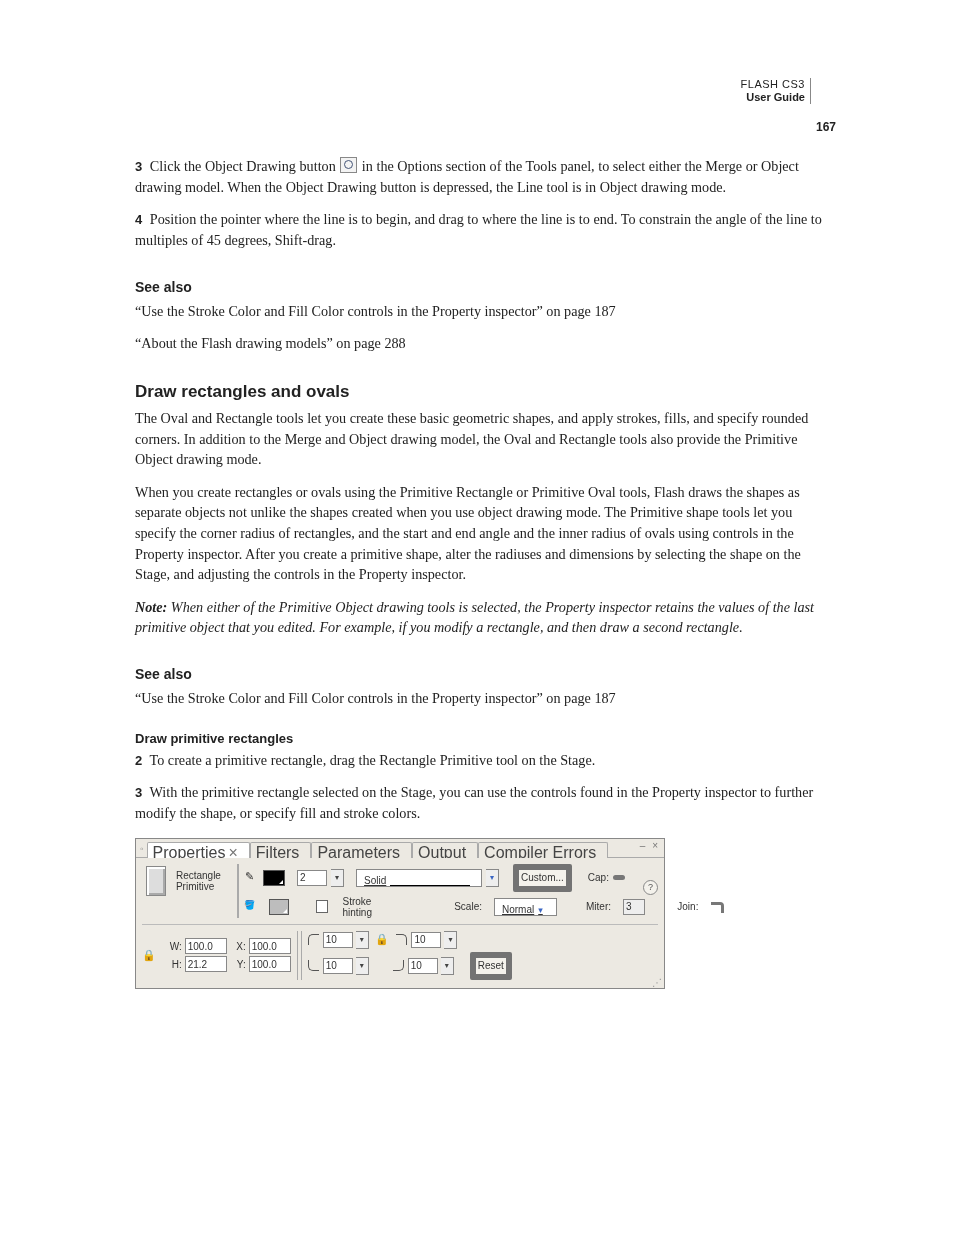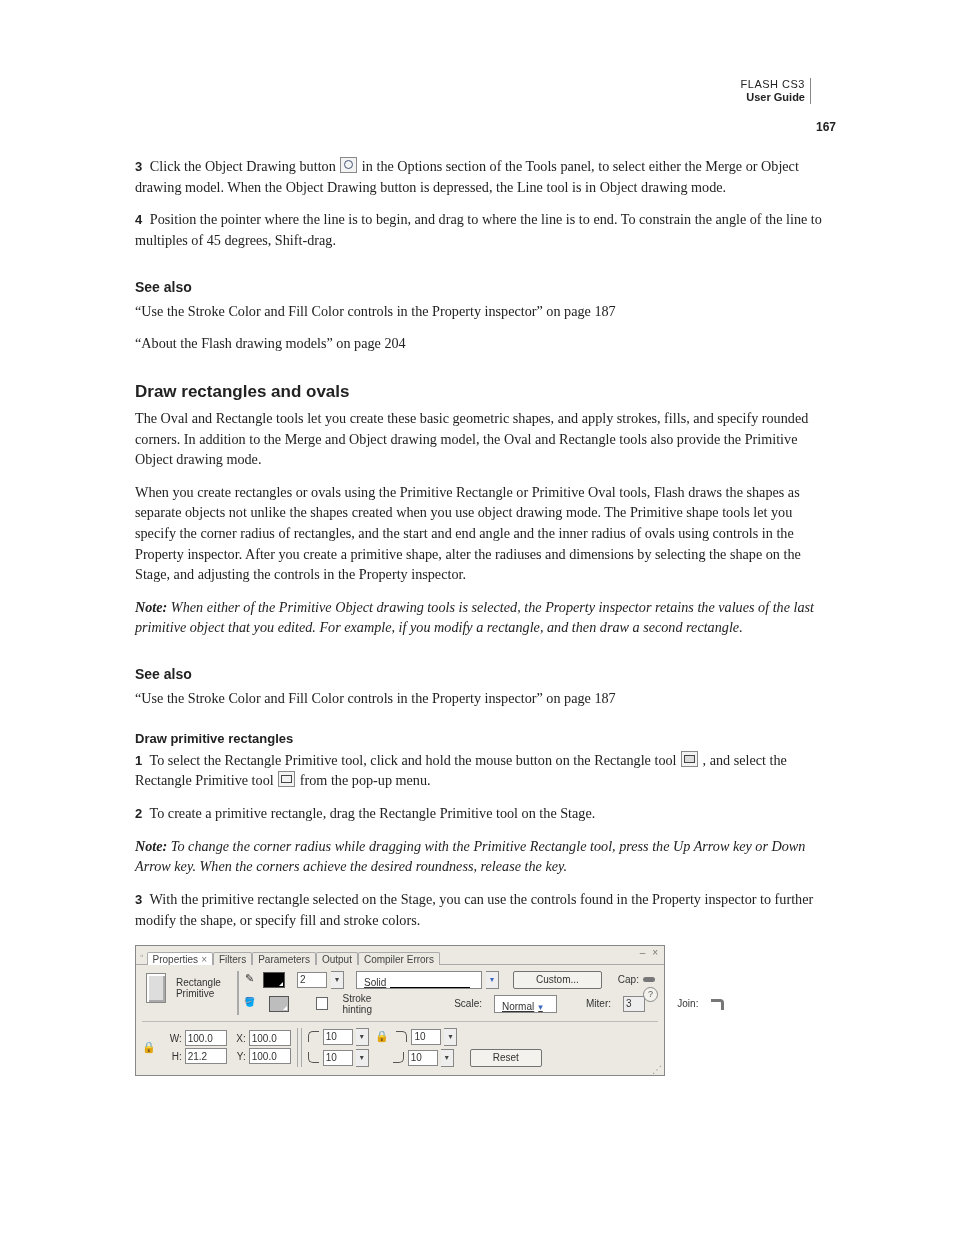--- a/index.html
+++ b/index.html
@@ -93,25 +93,25 @@
   .fig-tabs {
     display:flex; align-items:center;
     background:#ece9e2;
     border-bottom:1px solid #aaa;
     padding: 2px 4px 0 4px;
     height:16px;
     position: relative;
   }
   .fig-tabs .dot { margin-right:3px; color:#888;}
   .fig-tab {
-    padding:1px 5px 2px 5px;
+    padding:1px 11px 2px 5px;
     border:1px solid #aaa; border-bottom:none;
     background:#ece9e2;
     margin-right:0px;
-    font-size:10px;
+    font-size:16px;
     color:#444;
     border-top-left-radius:2px; border-top-right-radius:2px;margin-top:8px;
   }
   .fig-tab.active { background:#fff; font-weight:normal;}
   .fig-tab .x { margin-left:3px; color:#777;}
   .fig-ctrls { position:absolute; right:4px; top:1px; color:#777; letter-spacing:2px;}
   .fig-body {
     background:#ece9e2;
     padding:6px 6px 8px 6px;
   }
@@ -141,22 +141,22 @@
     width:12px; height:16px; border:1px solid #888; border-left:none;
     background:#eee; display:inline-flex; align-items:center; justify-content:center;
     font-size:8px; color:#444;
   }
   .sel {
     height:16px; border:1px solid #888; background:#fff;
     display:inline-flex; align-items:flex-end; padding:0 7px; font-size:10px;text-decoration:underline;
   }
   .sel .arr { margin-left:4px; color:#3a66c4; font-size:9px;}
   .btn {
-    height:16px; border:1px solid #737373; background:#f4f2ec;
-    display:inline-flex; align-items:center; padding:0 22px; font-size:10px;
+    height:16px; border:6px solid #737373; background:#f4f2ec;
+    display:inline-flex; align-items:center; padding:0 2px; font-size:10px;
     border-radius:2px;
   }
   .chk { width:11px; height:11px; border:1px solid #666; background:#fff; display:inline-block; vertical-align:middle; margin-right:3px;}
   .vline { width:1px; background:#aaa; align-self:stretch; margin:0 8px;}
   .vline.dbl { width:3px; background:transparent; border-left:1px solid #aaa; border-right:1px solid #aaa; margin:0 6px;}
   .help-q {
     position:absolute; right:6px; top:22px;
     width:13px;height:13px;border:1px solid #888;border-radius:50%;
     font-size:9px; display:flex;align-items:center;justify-content:center;
     color:#555; background:#f4f2ec;
@@ -204,47 +204,40 @@
       <span>Click the Object Drawing button </span><span class="inline-icon circle"></span><span> in the Options section of the Tools panel, to select either the Merge or Object drawing model. When the Object Drawing button is depressed, the Line tool is in Object drawing mode.</span>
     </p>
 
     <p>
       <span class="step-num">4</span>
       <span>Position the pointer where the line is to begin, and drag to where the line is to end. To constrain the angle of the line to multiples of 45 degrees, Shift-drag.</span>
     </p>
 
     <h3 class="sub">See also</h3>
     <p>“Use the Stroke Color and Fill Color controls in the Property inspector” on page 187</p>
-    <p>“About the Flash drawing models” on page 204</p>
+    <p>“About the Flash drawing models” on page 288</p>
 
     <h2 class="section">Draw rectangles and ovals</h2>
     <p>The Oval and Rectangle tools let you create these basic geometric shapes, and apply strokes, fills, and specify rounded corners. In addition to the Merge and Object drawing model, the Oval and Rectangle tools also provide the Primitive Object drawing mode.</p>
     <p>When you create rectangles or ovals using the Primitive Rectangle or Primitive Oval tools, Flash draws the shapes as separate objects not unlike the shapes created when you use object drawing mode. The Primitive shape tools let you specify the corner radius of rectangles, and the start and end angle and the inner radius of ovals using controls in the Property inspector. After you create a primitive shape, alter the radiuses and dimensions by selecting the shape on the Stage, and adjusting the controls in the Property inspector.</p>
     <p>
       <span class="note-label">Note:</span><span class="note-body"> When either of the Primitive Object drawing tools is selected, the Property inspector retains the values of the last primitive object that you edited. For example, if you modify a rectangle, and then draw a second rectangle.</span>
     </p>
 
     <h3 class="sub">See also</h3>
     <p>“Use the Stroke Color and Fill Color controls in the Property inspector” on page 187</p>
 
     <h4 class="mini">Draw primitive rectangles</h4>
 
-    <p>
-      <span class="step-num">1</span>
-      <span>To select the Rectangle Primitive tool, click and hold the mouse button on the Rectangle tool </span><span class="inline-icon rect"></span><span> , and select the Rectangle Primitive tool </span><span class="inline-icon primrect"></span><span> from the pop-up menu.</span>
-    </p>
 
     <p>
       <span class="step-num">2</span>
       <span>To create a primitive rectangle, drag the Rectangle Primitive tool on the Stage.</span>
     </p>
 
-    <p>
-      <span class="note-label">Note:</span><span class="note-body"> To change the corner radius while dragging with the Primitive Rectangle tool, press the Up Arrow key or Down Arrow key. When the corners achieve the desired roundness, release the key.</span>
-    </p>
 
     <p>
       <span class="step-num">3</span>
       <span>With the primitive rectangle selected on the Stage, you can use the controls found in the Property inspector to further modify the shape, or specify fill and stroke colors.</span>
     </p>
 
     <div class="figure">
       <div class="fig-tabs">
         <span class="dot">◦</span>
         <span class="fig-tab active"><span>Properties</span><span class="x">×</span></span>

